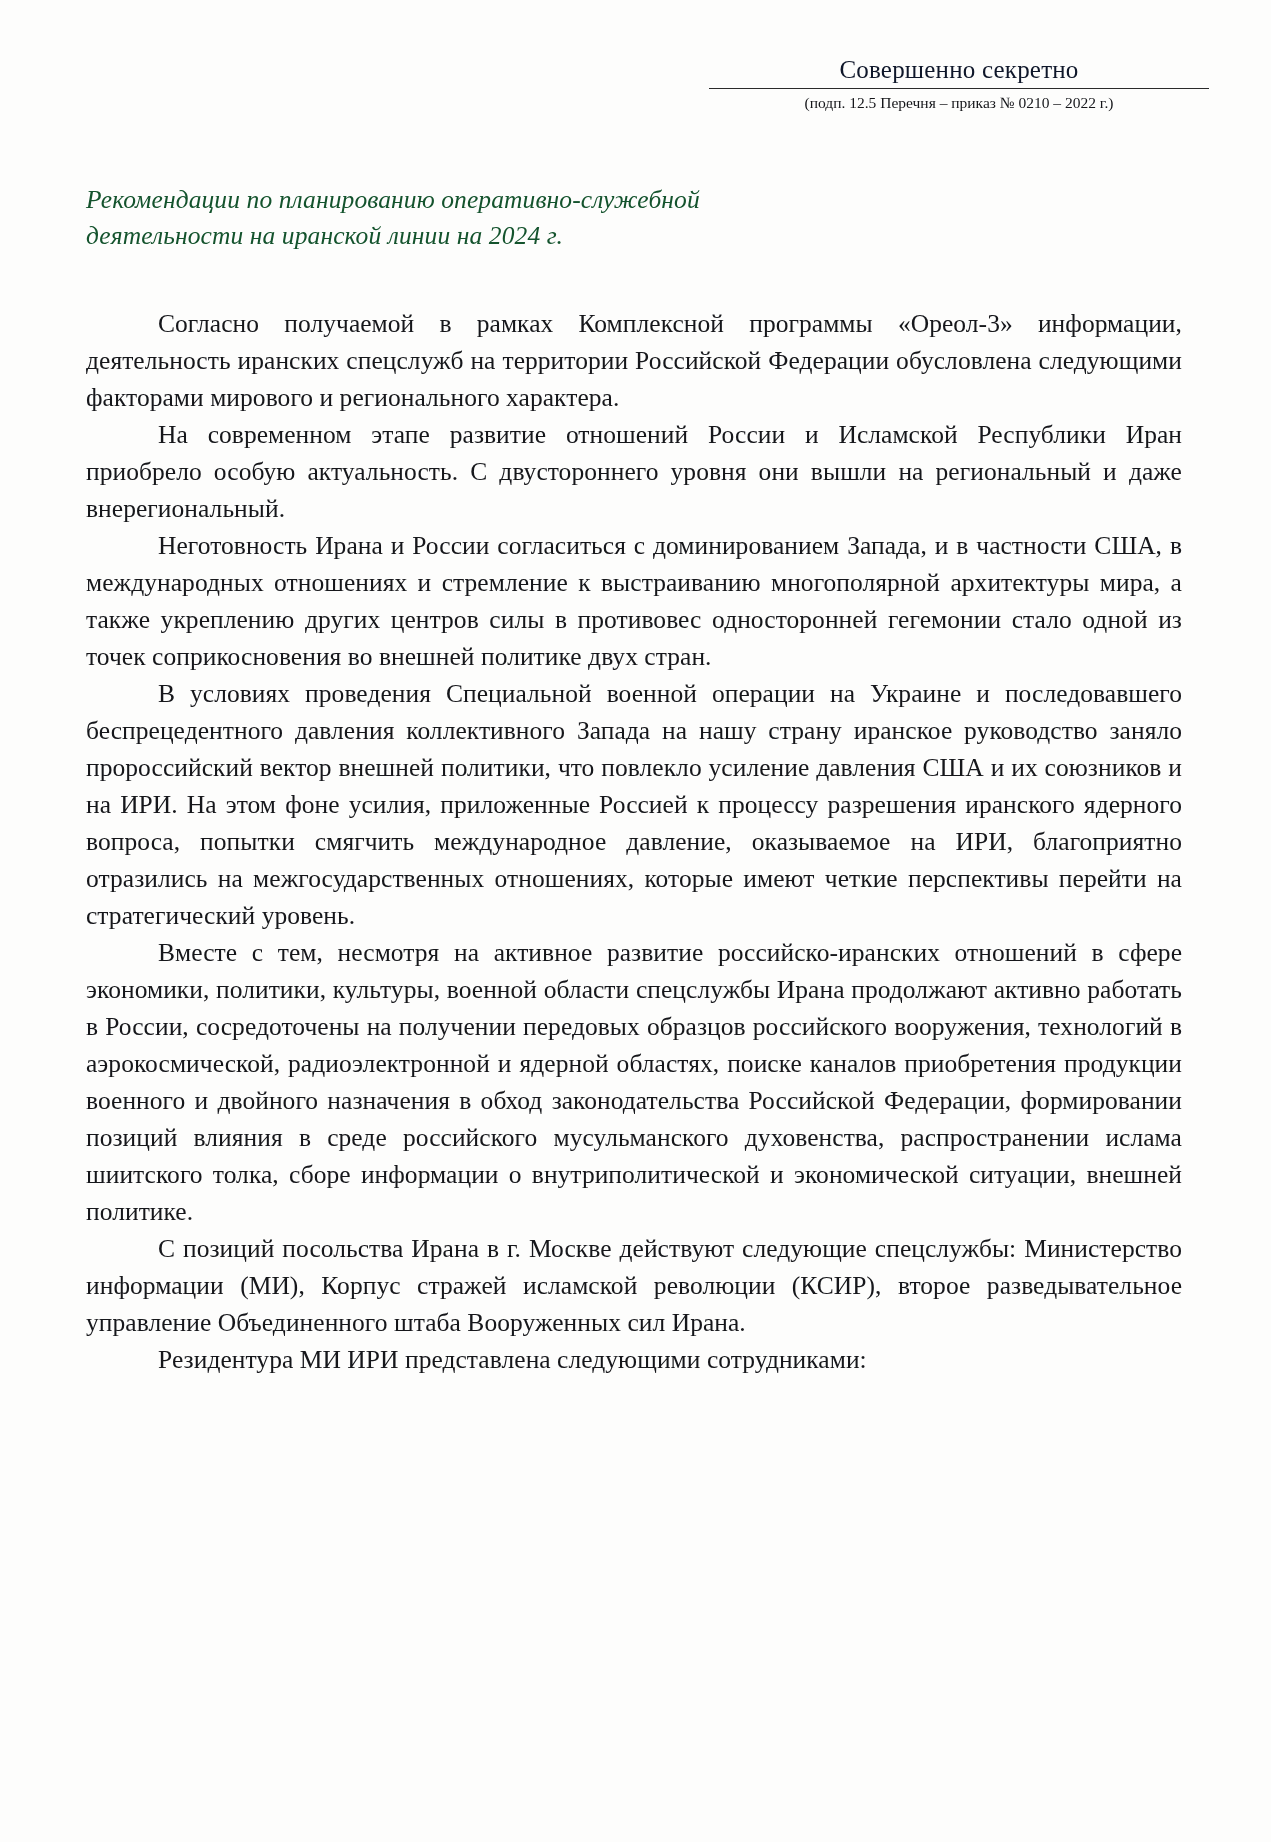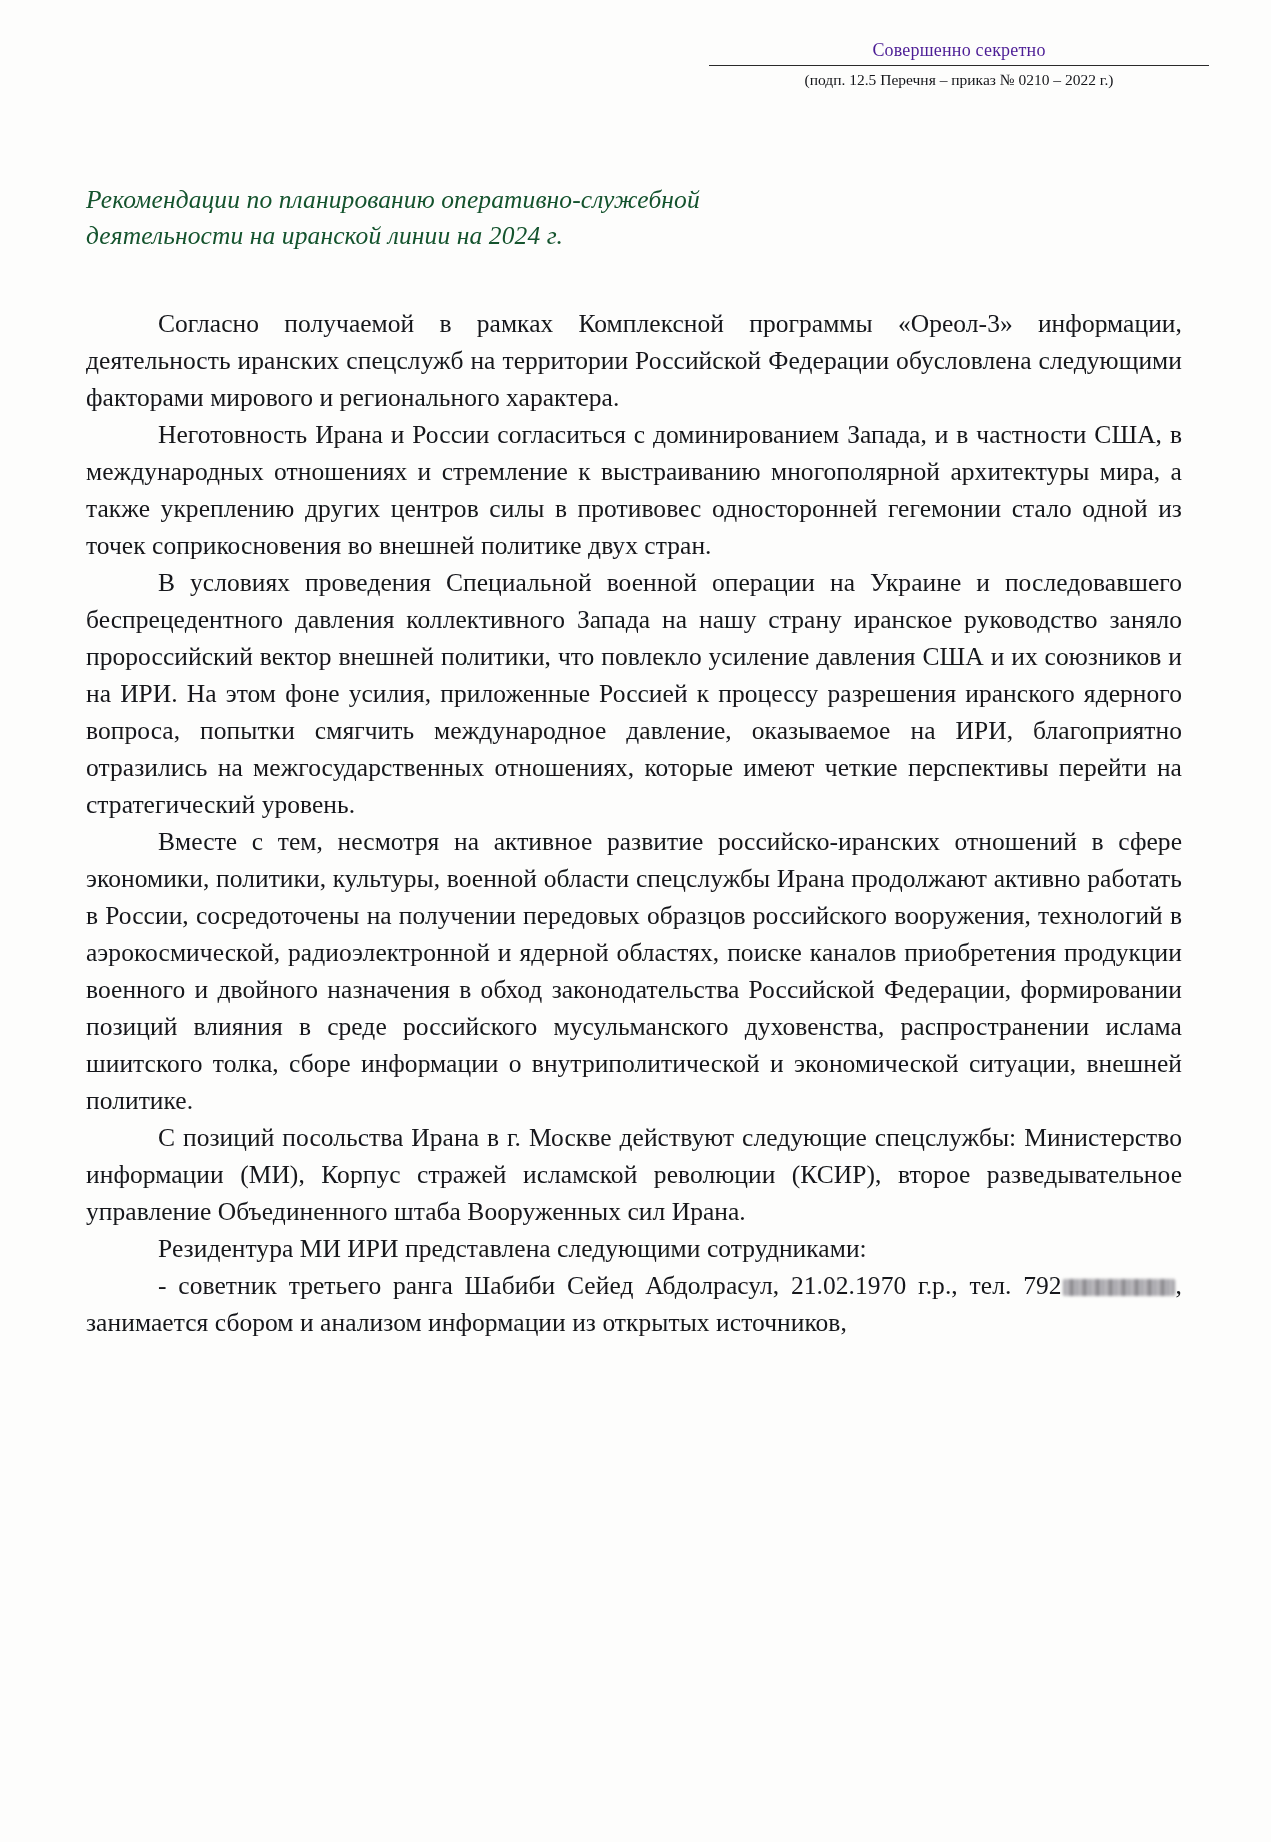--- a/index.html
+++ b/index.html
@@ -21,24 +21,25 @@
   }
   
   .classification {
     position: absolute;
     top: 40px;
     right: 62px;
     width: 500px;
     text-align: center;
   }
   .classification .stamp {
-    font-size: 18px;
+    font-size: 25px;
     letter-spacing: 0.2px;
-    color: #4c1d95;
+    color: #0f172a;
     white-space: nowrap;
+    margin-top: 16px;
   }
   .classification .rule {
     margin-top: 4px;
     border-bottom: 1.6px solid #2a2a2a;
     width: 100%;
   }
   .classification .subnote {
     margin-top: 5px;
     font-size: 15.5px;
     color: #15161a;
@@ -102,24 +103,24 @@
     <div class="rule"></div>
     <div class="subnote">(подп. 12.5 Перечня – приказ № 0210 – 2022 г.)</div>
   </div>
 
   <div class="content">
 
     <div class="title-line">Рекомендации по планированию оперативно-служебной</div>
     <div class="title-line">деятельности на иранской линии на 2024 г.</div>
 
     <p class="para first">Согласно получаемой в рамках Комплексной программы «Ореол-3» информации, деятельность иранских спецслужб на территории Российской Федерации обусловлена следующими факторами мирового и регионального характера.</p>
+    <p class="para">На современном этапе развитие отношений России и Исламской Республики Иран приобрело особую актуальность. С двустороннего уровня они вышли на региональный и даже внерегиональный.</p>
     <p class="para">Неготовность Ирана и России согласиться с доминированием Запада, и в частности США, в международных отношениях и стремление к выстраиванию многополярной архитектуры мира, а также укреплению других центров силы в противовес односторонней гегемонии стало одной из точек соприкосновения во внешней политике двух стран.</p>
     <p class="para">В условиях проведения Специальной военной операции на Украине и последовавшего беспрецедентного давления коллективного Запада на нашу страну иранское руководство заняло пророссийский вектор внешней политики, что повлекло усиление давления США и их союзников и на ИРИ. На этом фоне усилия, приложенные Россией к процессу разрешения иранского ядерного вопроса, попытки смягчить международное давление, оказываемое на ИРИ, благоприятно отразились на межгосударственных отношениях, которые имеют четкие перспективы перейти на стратегический уровень.</p>
     <p class="para">Вместе с тем, несмотря на активное развитие российско-иранских отношений в сфере экономики, политики, культуры, военной области спецслужбы Ирана продолжают активно работать в России, сосредоточены на получении передовых образцов российского вооружения, технологий в аэрокосмической, радиоэлектронной и ядерной областях, поиске каналов приобретения продукции военного и двойного назначения в обход законодательства Российской Федерации, формировании позиций влияния в среде российского мусульманского духовенства, распространении ислама шиитского толка, сборе информации о внутриполитической и экономической ситуации, внешней политике.</p>
     <p class="para">С позиций посольства Ирана в г. Москве действуют следующие спецслужбы: Министерство информации (МИ), Корпус стражей исламской революции (КСИР), второе разведывательное управление Объединенного штаба Вооруженных сил Ирана.</p>
     <p class="para">Резидентура МИ ИРИ представлена следующими сотрудниками:</p>
 
 
 
-    <p class="para dash"><span>- советник третьего ранга Шабиби Сейед Абдолрасул, 21.02.1970 г.р., тел.</span> <span>792</span><span class="redaction r3"></span><span>, занимается сбором и анализом информации из открытых источников,</span></p>
 
   </div>
 </div>
 
 </body></html>

